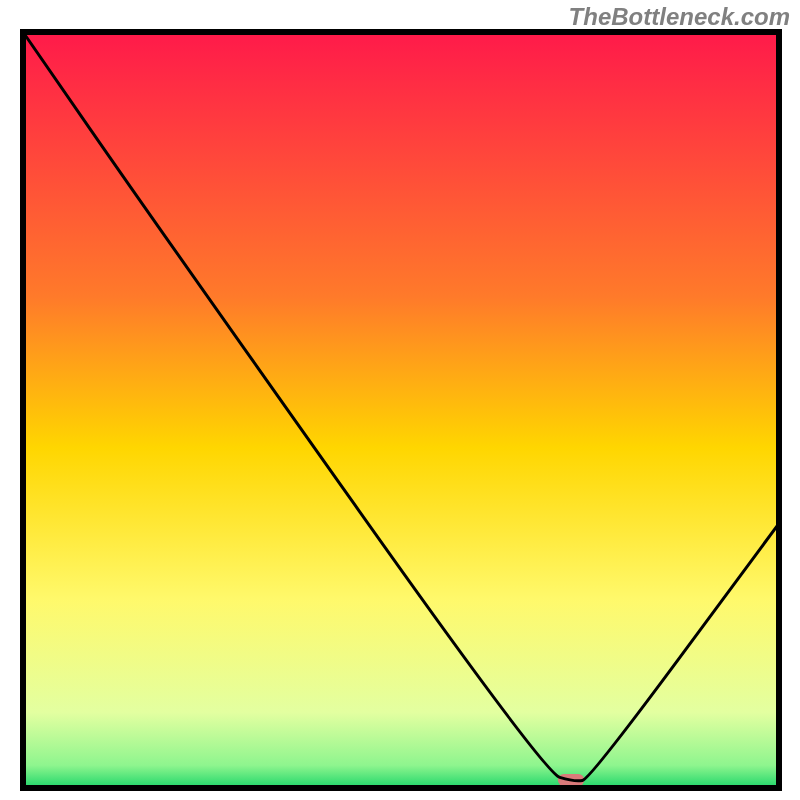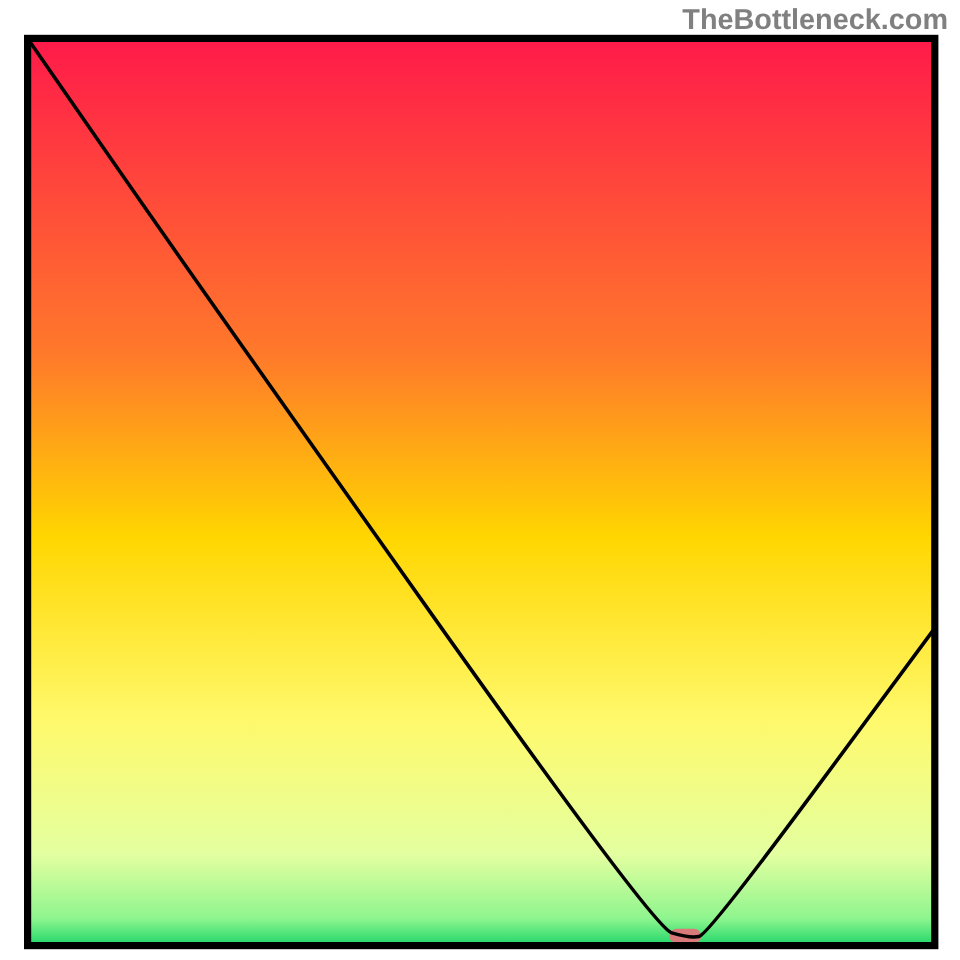--- a/index.html
+++ b/index.html
@@ -7,20 +7,21 @@
     padding: 0;
     width: 800px;
     height: 800px;
     background: #ffffff;
     font-family: Arial, Helvetica, sans-serif;
   }
   .container {
     position: relative;
     width: 800px;
     height: 768px;
+    font-style: italic;
   }
   .watermark {
     position: absolute;
     top: 3px;
     right: 10px;
     font-size: 24px;
     font-weight: bold;
     color: #808080;
     letter-spacing: 0px;
   }

